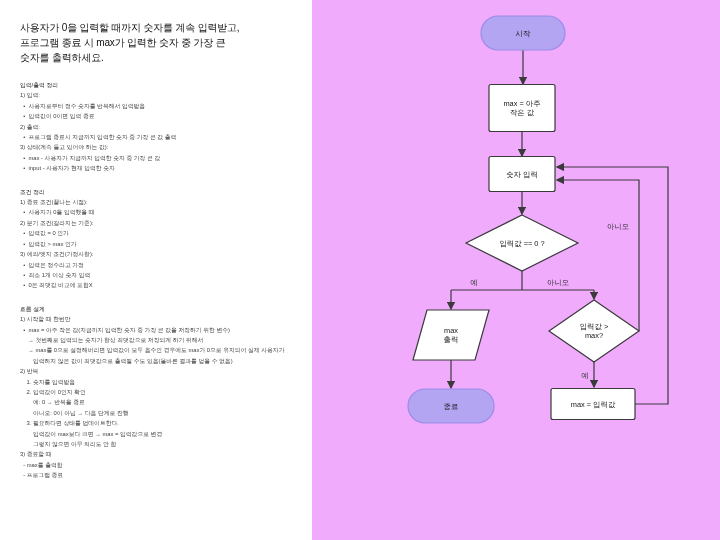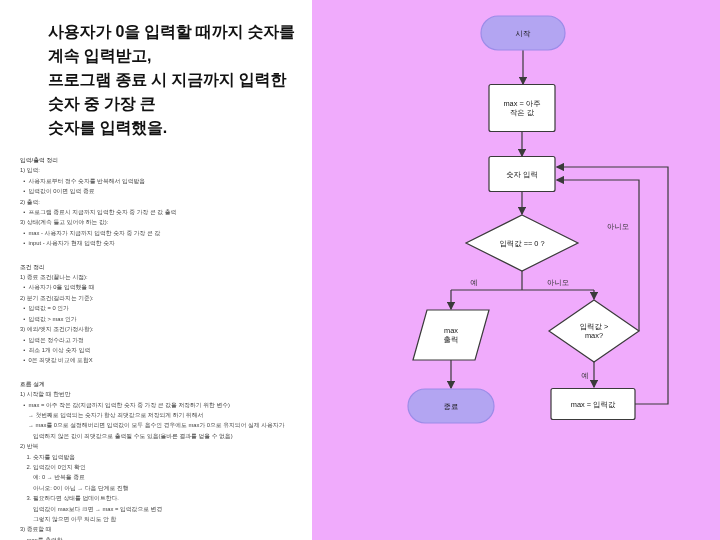--- a/index.html
+++ b/index.html
@@ -5,39 +5,39 @@
   * { margin:0; padding:0; box-sizing:border-box; }
   html,body { width:720px; height:540px; overflow:hidden; }
   body {
     font-family:"Liberation Sans","DejaVu Sans",sans-serif;
     display:flex; background:#ffffff;
   }
   .left-panel {
     width:312px; height:540px; background:#ffffff;
     padding:20px 12px 0 20px; flex:none;
   }
-  .problem-title { font-size:16px; font-weight:bold; color:#111; line-height:1.5; letter-spacing:-0.2px;margin-left:28px; }
+  .problem-title { font-size:10px; font-weight:normal; color:#111; line-height:1.5; letter-spacing:-0.2px; }
   .notes { margin-top:15px; font-size:5.8px; color:#3e3e3e; }
   .notes-section { margin-bottom:13px; }
   .notes-section .line { white-space:pre-wrap; line-height:10.4px; }
   .notes-section .heading { color:#1d1d1d; }
   .right-panel {
     flex:1; height:540px; background:#f0abfc; position:relative;
   }
   .flowchart-svg { position:absolute; left:0; top:0; }
   svg text { font-family:"Liberation Sans","DejaVu Sans",sans-serif; }
 </style>
 </head>
 <body>
 
 <div class="left-panel">
   <div class="problem-title">
     <div>사용자가 0을 입력할 때까지 숫자를 계속 입력받고,</div>
-    <div>프로그램 종료 시 지금까지 입력한 숫자 중 가장 큰</div>
-    <div>숫자를 입력했을.</div>
+    <div>프로그램 종료 시 max가 입력한 숫자 중 가장 큰</div>
+    <div>숫자를 출력하세요.</div>
   </div>
   <div class="notes">
       <div class="notes-section">
         <div class="line heading">입력/출력 정리</div>
         <div class="line">1) 입력:</div>
         <div class="line">  •  사용자로부터 정수 숫자를 반복해서 입력받음</div>
         <div class="line">  •  입력값이 0이면 입력 종료</div>
         <div class="line">2) 출력:</div>
         <div class="line">  •  프로그램 종료시 지금까지 입력한 숫자 중 가장 큰 값 출력</div>
         <div class="line">3) 상태(계속 들고 있어야 하는 값):</div>

